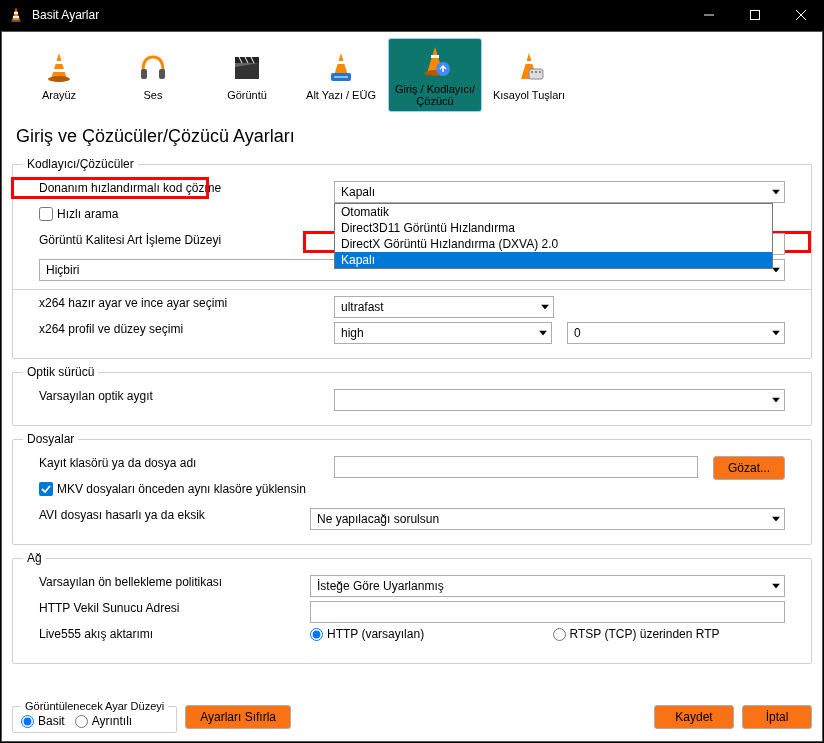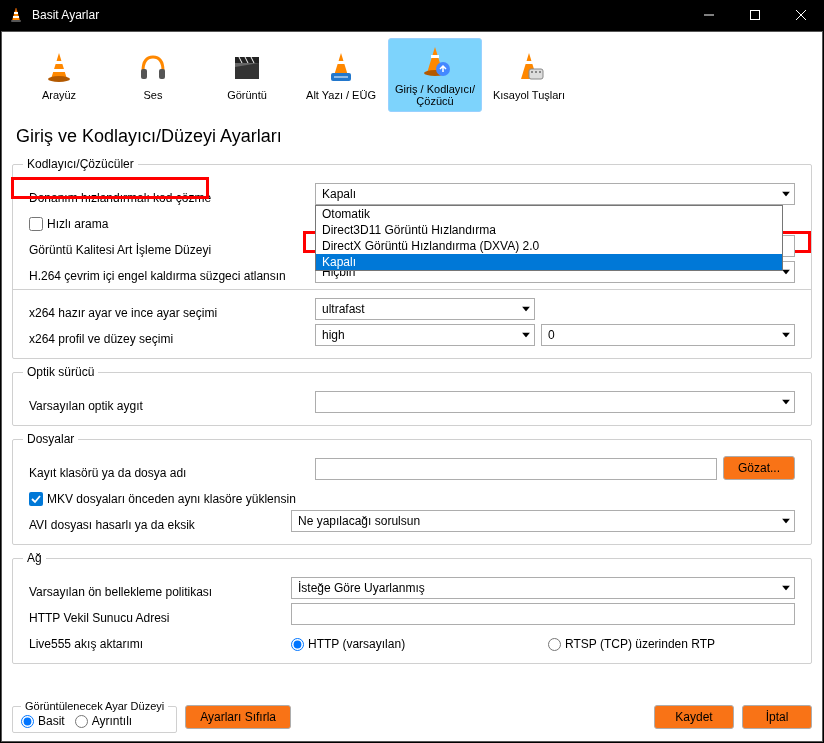--- a/index.html
+++ b/index.html
@@ -5,28 +5,28 @@
 * { box-sizing: border-box; margin: 0; padding: 0; font-family: "Segoe UI", Tahoma, sans-serif; font-size: 12px; }
 body { background: #000; width: 824px; height: 743px; overflow: hidden; }
 .window { width: 824px; height: 743px; background: #000; display: flex; flex-direction: column; }
 .titlebar { height: 30px; background: #000; color: #fff; display: flex; align-items: center; padding: 0 0 0 8px; }
 .titlebar .app-icon { width: 16px; height: 16px; margin-right: 8px; }
 .titlebar .title { flex: 1; font-size: 12px; }
 .titlebar .win-btn { width: 46px; height: 30px; display: flex; align-items: center; justify-content: center; color: #fff; cursor: pointer; }
 .content { flex: 1; background: #fff; margin: 1px; border: 1px solid #555; display: flex; flex-direction: column; padding: 6px 10px 8px 10px; }
 .tabs { display: flex; gap: 0; margin-bottom: 8px; flex-wrap: wrap; }
 .tab { width: 94px; height: 74px; display: flex; flex-direction: column; align-items: center; justify-content: center; gap: 4px; border-radius: 3px; cursor: pointer; padding: 4px; }
-.tab.selected { background: #7dd3fc; border: 1px solid #99d1ff; }
+.tab.selected { background: #0f766e; border: 1px solid #99d1ff; }
 .tab .tab-icon { width: 36px; height: 36px; display: flex; align-items: center; justify-content: center; }
 .tab .tab-label { font-size: 11px; text-align: center; color: #000; }
 .heading { font-size: 18px; font-weight: 400; margin: 6px 0 10px 4px; }
 .scroll-area { flex: 1; overflow: visible; position: relative; }
 fieldset { border: 1px solid #d0d0d0; border-radius: 2px; margin-bottom: 6px; padding: 8px 10px 10px 10px; position: relative; }
 legend { padding: 0 4px; font-size: 12px; color: #000; }
-.row { display: flex; align-items: flex-end; min-height: 24px; margin: 2px 6px; gap: 6px; }
+.row { display: flex; align-items: flex-start; min-height: 24px; margin: 2px 16px; gap: 15px; }
 .label { width: 280px; flex-shrink: 0; }
 .label.narrow { width: 256px; }
 input[type=text], select, .select-like { height: 22px; border: 1px solid #adadad; background: #fff; padding: 0 20px 0 6px; font-size: 12px; position: relative; }
 .select-like { display: flex; align-items: center; cursor: pointer; }
 .select-like::after, select { background-image: none; }
 .arrow { position: absolute; right: 4px; top: 50%; transform: translateY(-50%); pointer-events: none; }
 .flex1 { flex: 1; position: relative; }
 .btn { height: 24px; padding: 0 14px; border: 1px solid #adadad; background: #f97316; border-radius: 3px; cursor: pointer; }
 input[type=checkbox] { width: 14px; height: 14px; margin-right: 4px; vertical-align: middle; }
 input[type=radio] { width: 13px; height: 13px; margin-right: 4px; vertical-align: middle; }
@@ -142,21 +142,21 @@
               <rect x="18" y="20" width="14" height="10" rx="2" fill="#ddd" stroke="#888"></rect>
               <rect x="20" y="22" width="2" height="2" fill="#888"></rect>
               <rect x="24" y="22" width="2" height="2" fill="#888"></rect>
               <rect x="28" y="22" width="2" height="2" fill="#888"></rect>
             </svg>
           </span>
         <span class="tab-label">Kısayol Tuşları</span>
       </div>
     </div>
 
-    <div class="heading">Giriş ve Kodlayıcı/Düzeyi Ayarları</div>
+    <div class="heading">Giriş ve Çözücüler/Çözücü Ayarları</div>
 
     <div class="scroll-area">
       <fieldset>
         <legend>Kodlayıcı/Çözücüler</legend>
         <div style="position:relative">
           <div class="row">
             <span class="label">Donanım hızlandırmalı kod çözme</span>
             <div class="flex1">
               <div class="select-like">
                 <span>Kapalı</span>
@@ -178,21 +178,20 @@
             <label>
                 <input type="checkbox" style=""> 
                 <span>Hızlı arama</span>
               </label>
           </div>
           <div class="row">
             <span class="label">Görüntü Kalitesi Art İşleme Düzeyi</span>
             <div class="flex1"><input type="text" style="width: 100%;" value=""></div>
           </div>
           <div class="row">
-            <span class="label">H.264 çevrim içi engel kaldırma süzgeci atlansın</span>
             <div class="flex1">
                 <div class="select-like">
                   <span>Hiçbiri</span>
                   <svg class="arrow" width="8" height="5">
                     <polygon points="0,0 8,0 4,5" fill="#000"></polygon>
                   </svg>
                 </div>
               </div>
           </div>
           <div class="sep"></div>

